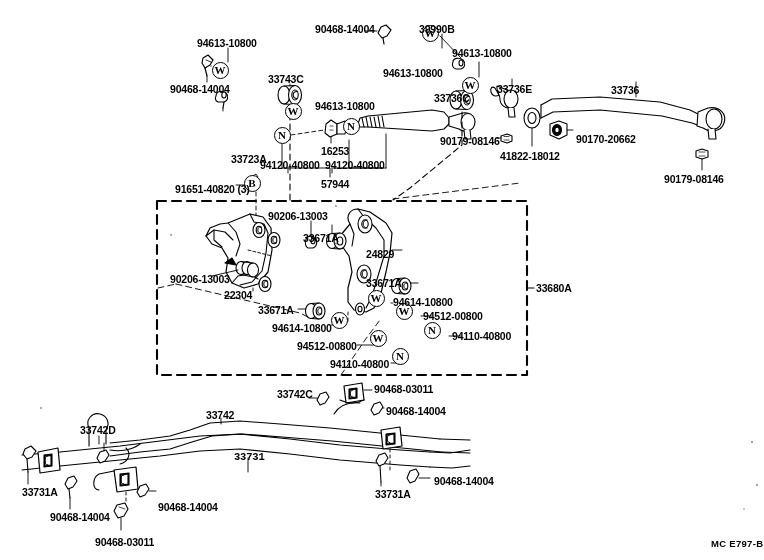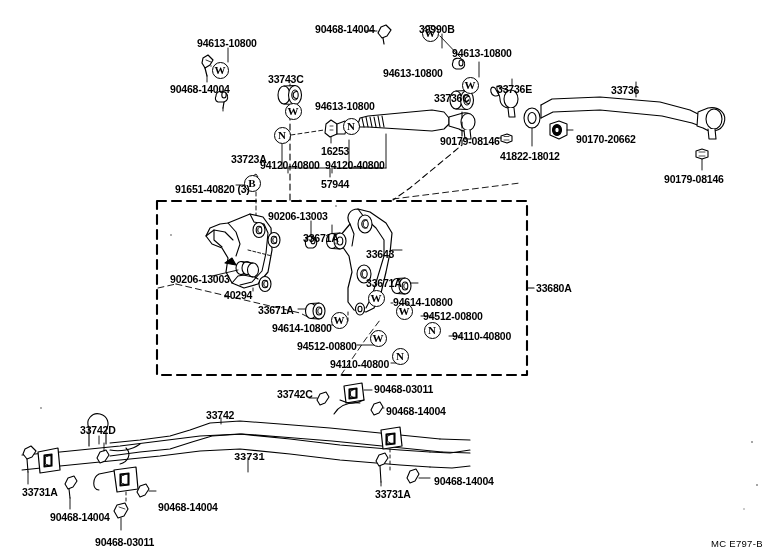--- a/index.html
+++ b/index.html
@@ -23,21 +23,21 @@
     color: #000000;
     white-space: nowrap;
     letter-spacing: -0.2px;
     line-height: 1;
     text-align: center;
   }
   .footer-code {
     position: absolute;
     font-family: "Liberation Sans", sans-serif;
     font-size: 9.5px;
-    font-weight: normal;
+    font-weight: bold;
     letter-spacing: 0.3px;
     color: #000;
     padding-left: 27px;
   }
   svg.layer {
     position: absolute;
     left: 0;
     top: 0;
     width: 764px;
     height: 560px;
@@ -447,24 +447,24 @@
       <div class="lbl" style="left: 500px; top: 151px;">41822-18012</div>
       <div class="lbl" style="left: 576px; top: 134px;">90170-20662</div>
       <div class="lbl" style="left: 664px; top: 174px;">90179-08146</div>
       <div class="lbl" style="left: 260px; top: 160px;">94120-40800</div>
       <div class="lbl" style="left: 321px; top: 146px;">16253</div>
       <div class="lbl" style="left: 325px; top: 160px;">94120-40800</div>
       <div class="lbl" style="left: 321px; top: 179px;">57944</div>
       <div class="lbl" style="left: 162px; top: 184px; margin-left: 13px;">91651-40820 (3)</div>
       <div class="lbl" style="left: 268px; top: 211px;">90206-13003</div>
       <div class="lbl" style="left: 303px; top: 233px;">33671A</div>
-      <div class="lbl" style="left: 366px; top: 249px;">33643</div>
+      <div class="lbl" style="left: 366px; top: 249px;">24829</div>
       <div class="lbl" style="left: 366px; top: 278px;">33671A</div>
       <div class="lbl" style="left: 170px; top: 274px;">90206-13003</div>
-      <div class="lbl" style="left: 224px; top: 290px;">40294</div>
+      <div class="lbl" style="left: 224px; top: 290px;">22304</div>
       <div class="lbl" style="left: 258px; top: 305px;">33671A</div>
       <div class="lbl" style="left: 272px; top: 323px;">94614-10800</div>
       <div class="lbl" style="left: 297px; top: 341px;">94512-00800</div>
       <div class="lbl" style="left: 330px; top: 359px;">94110-40800</div>
       <div class="lbl" style="left: 393px; top: 297px;">94614-10800</div>
       <div class="lbl" style="left: 423px; top: 311px;">94512-00800</div>
       <div class="lbl" style="left: 452px; top: 331px;">94110-40800</div>
       <div class="lbl" style="left: 536px; top: 283px;">33680A</div>
       <div class="lbl" style="left: 277px; top: 389px;">33742C</div>
       <div class="lbl" style="left: 374px; top: 384px;">90468-03011</div>

